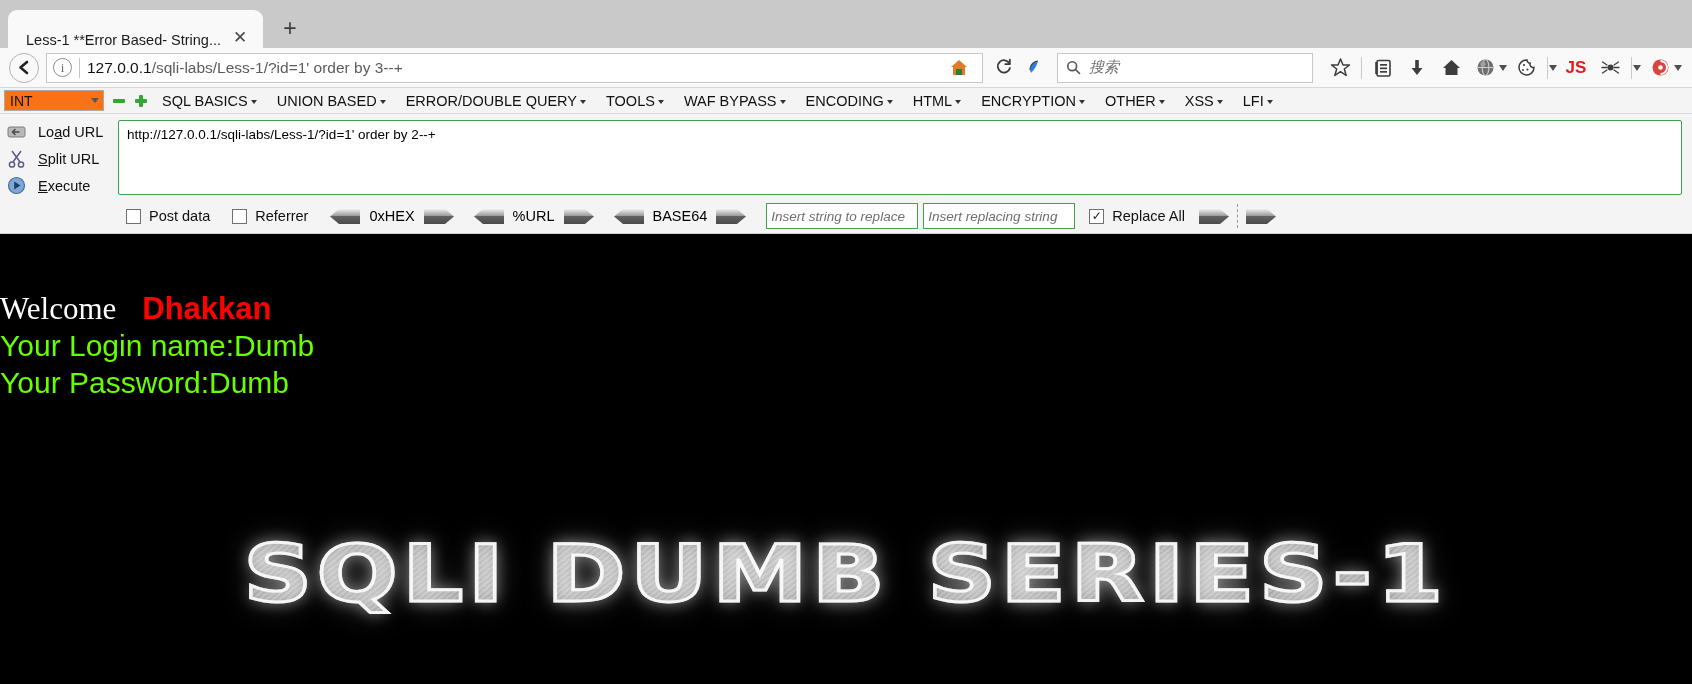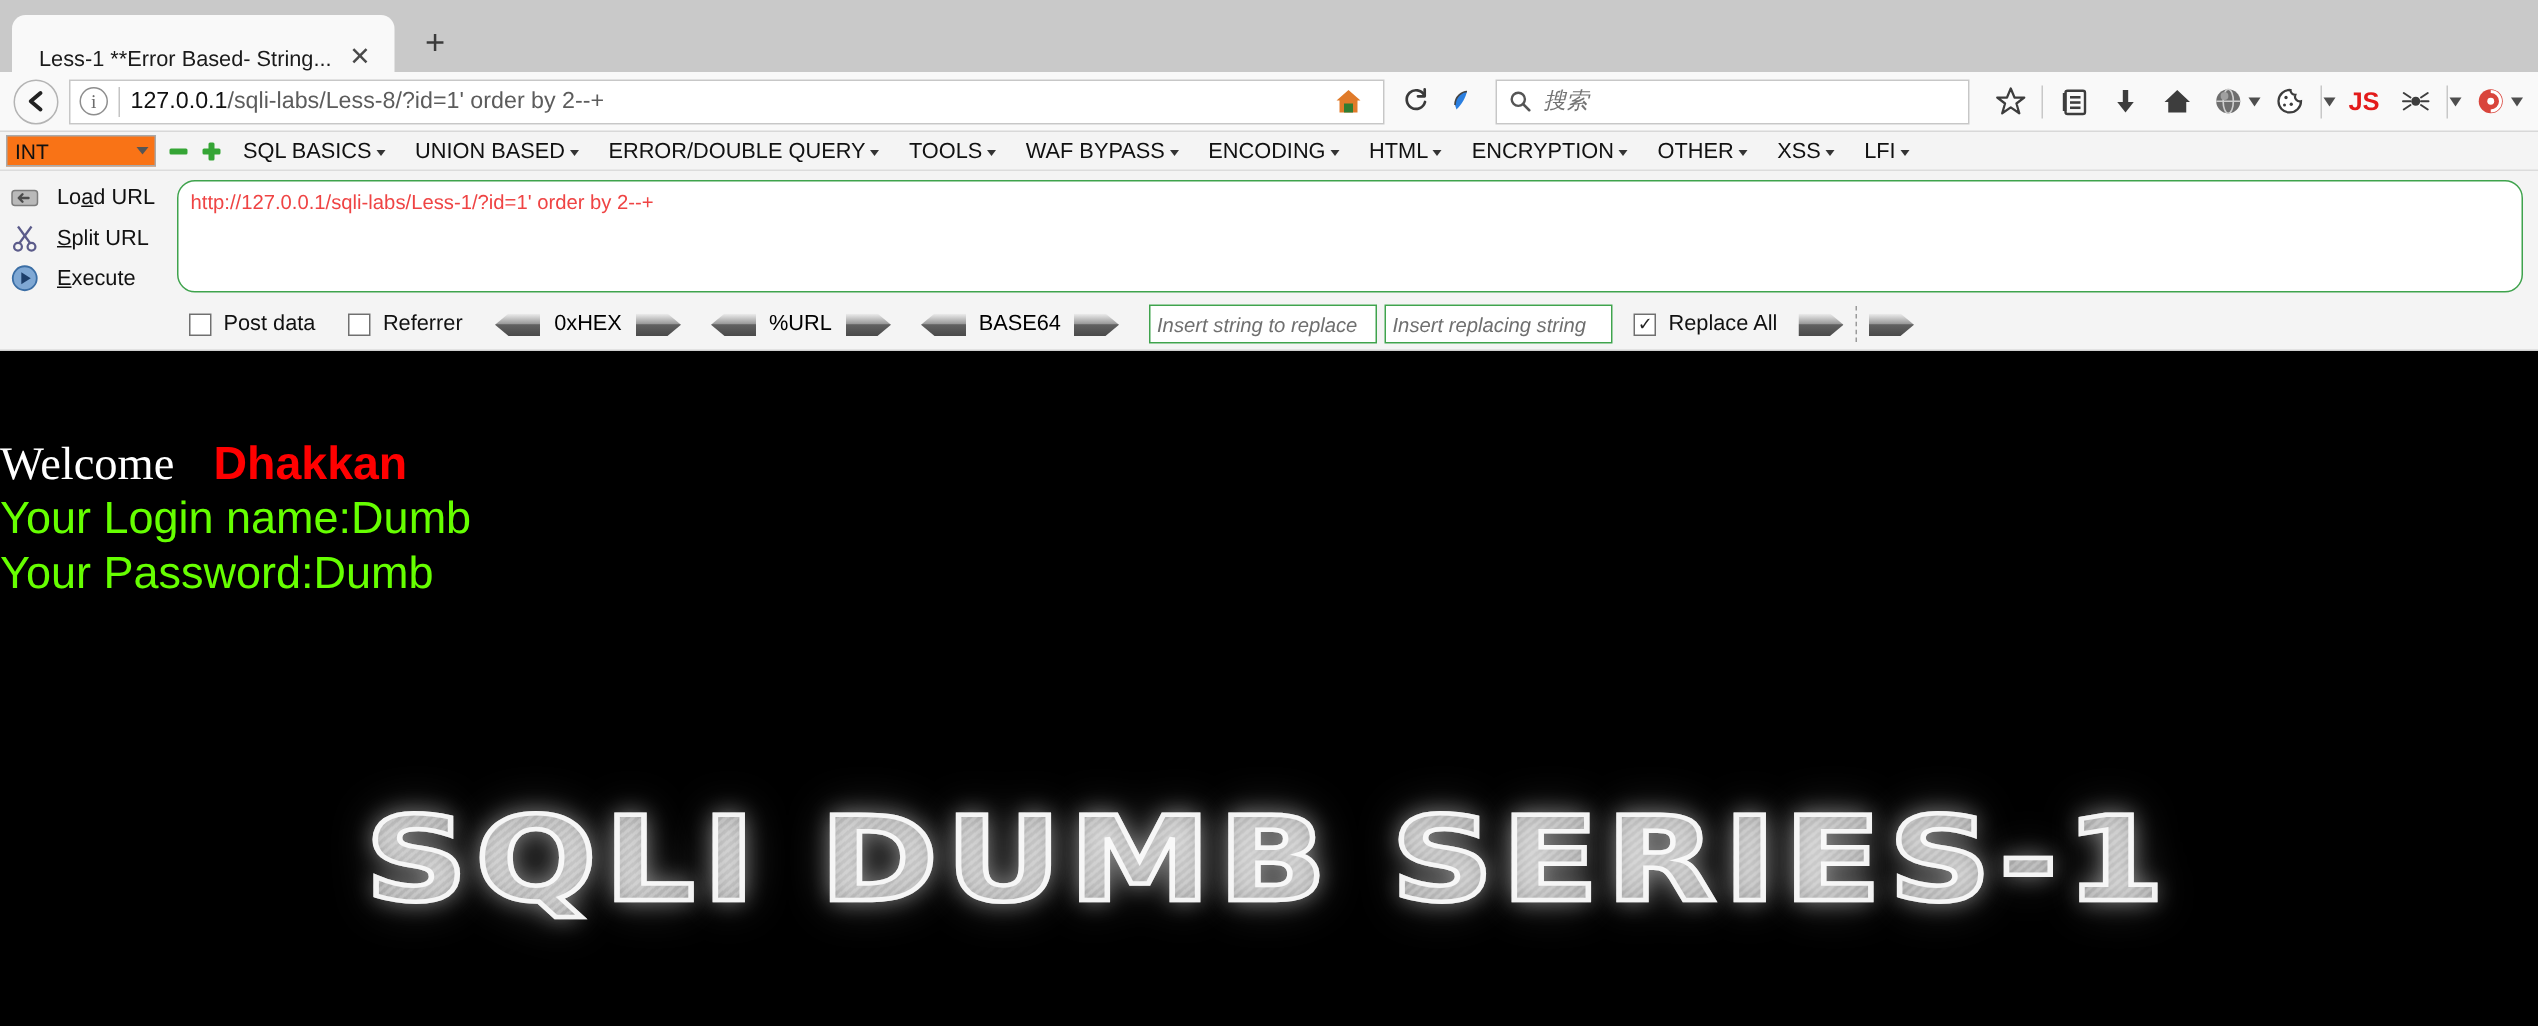--- a/index.html
+++ b/index.html
@@ -109,21 +109,21 @@
   .url-text {
     font-size: 15.5px;
     color: #111;
     white-space: nowrap;
     overflow: hidden;
     flex: 1 1 auto;
   }
   .url-text .dim { color: #5c5c5c; }
   .url-icons { display: flex; align-items: center; gap: 2px; flex: 0 0 auto; }
   .searchbar {
-    width: 316px;
+    width: 256px;
     height: 30px;
     background: #fff;
     border: 1px solid #c7c7c7;
     display: flex;
     align-items: center;
     padding: 0 8px;
     margin-left: 6px;
     flex: 0 0 auto;
   }
   .search-ph {
@@ -237,25 +237,25 @@
     color: #111;
     margin-left: 10px;
   }
   .hb-action-label u { text-decoration: underline; }
 
   .hb-textarea {
     flex: 1 1 auto;
     margin: 6px 10px 0 2px;
     height: 75px;
     border: 1.4px solid #3fa34d;
-    border-radius: 12px;
+    border-radius: 2px;
     background: #fff;
     padding: 6px 8px;
     font-size: 13.5px;
-    color: #ef4444;
+    color: #000000;
     overflow: hidden;
     font-family: "Liberation Sans", sans-serif;
   }
 
   .hb-options {
     display: flex;
     align-items: center;
     height: 34px;
     padding-left: 126px;
     gap: 0;
@@ -379,21 +379,21 @@
     <span class="back-circle">
       <svg width="17" height="17" viewBox="0 0 17 17">
           <path d="M11 3 L4.5 8.5 L11 14" fill="none" stroke="#222" stroke-width="2.6" stroke-linecap="round" stroke-linejoin="round"></path>
         </svg>
     </span>
   </div>
 
   <div class="urlbar">
     <span class="info-icon">i</span>
     <span class="url-sep"></span>
-    <span class="url-text"><span>127.0.0.1</span><span class="dim">/sqli-labs/Less-8/?id=1' order by 2--+</span></span>
+    <span class="url-text"><span>127.0.0.1</span><span class="dim">/sqli-labs/Less-1/?id=1' order by 3--+</span></span>
     <span class="url-icons">
       <span class="ti">
         <svg width="20" height="20" viewBox="0 0 20 20">
           <path d="M10 2 L18 9 L16 9 L16 17 L4 17 L4 9 L2 9 Z" fill="#e07b2a"></path>
           <rect x="7" y="11" width="6" height="6" fill="#2f7d32"></rect>
         </svg>
       </span>
     </span>
   </div>
 

